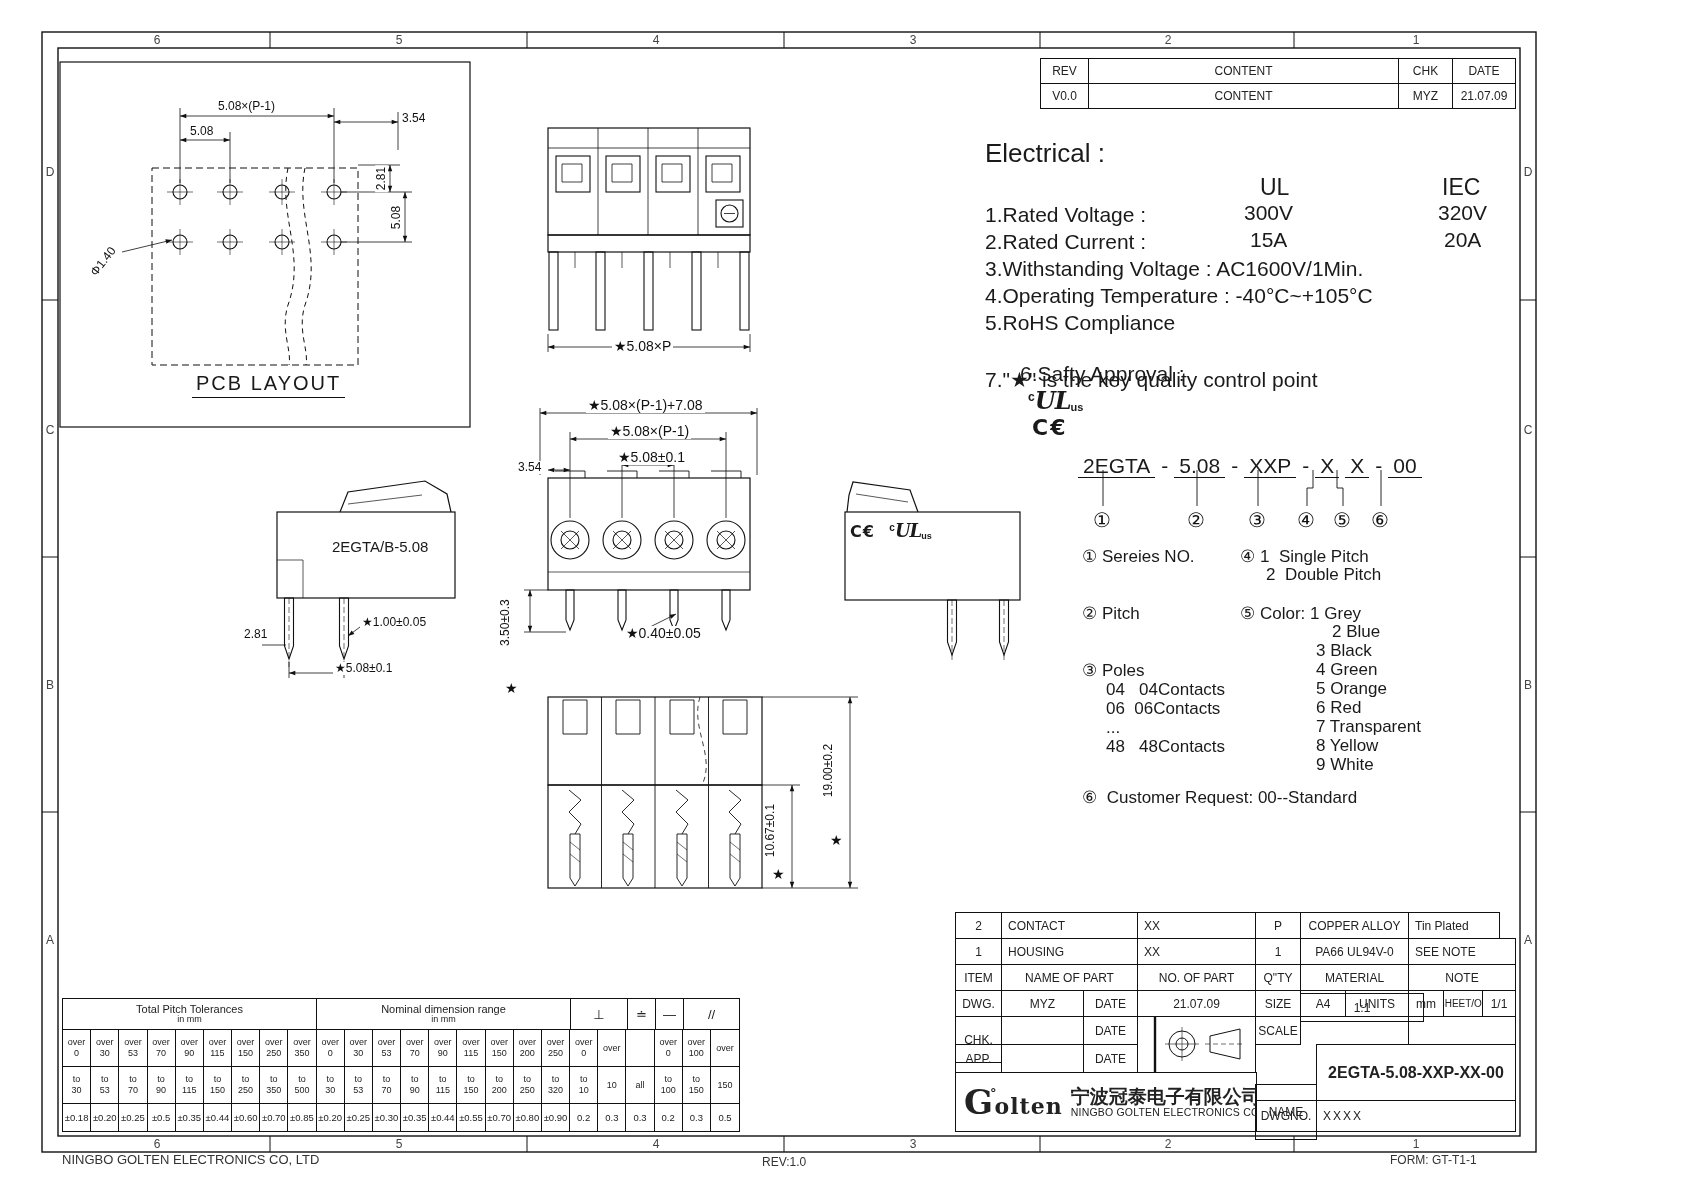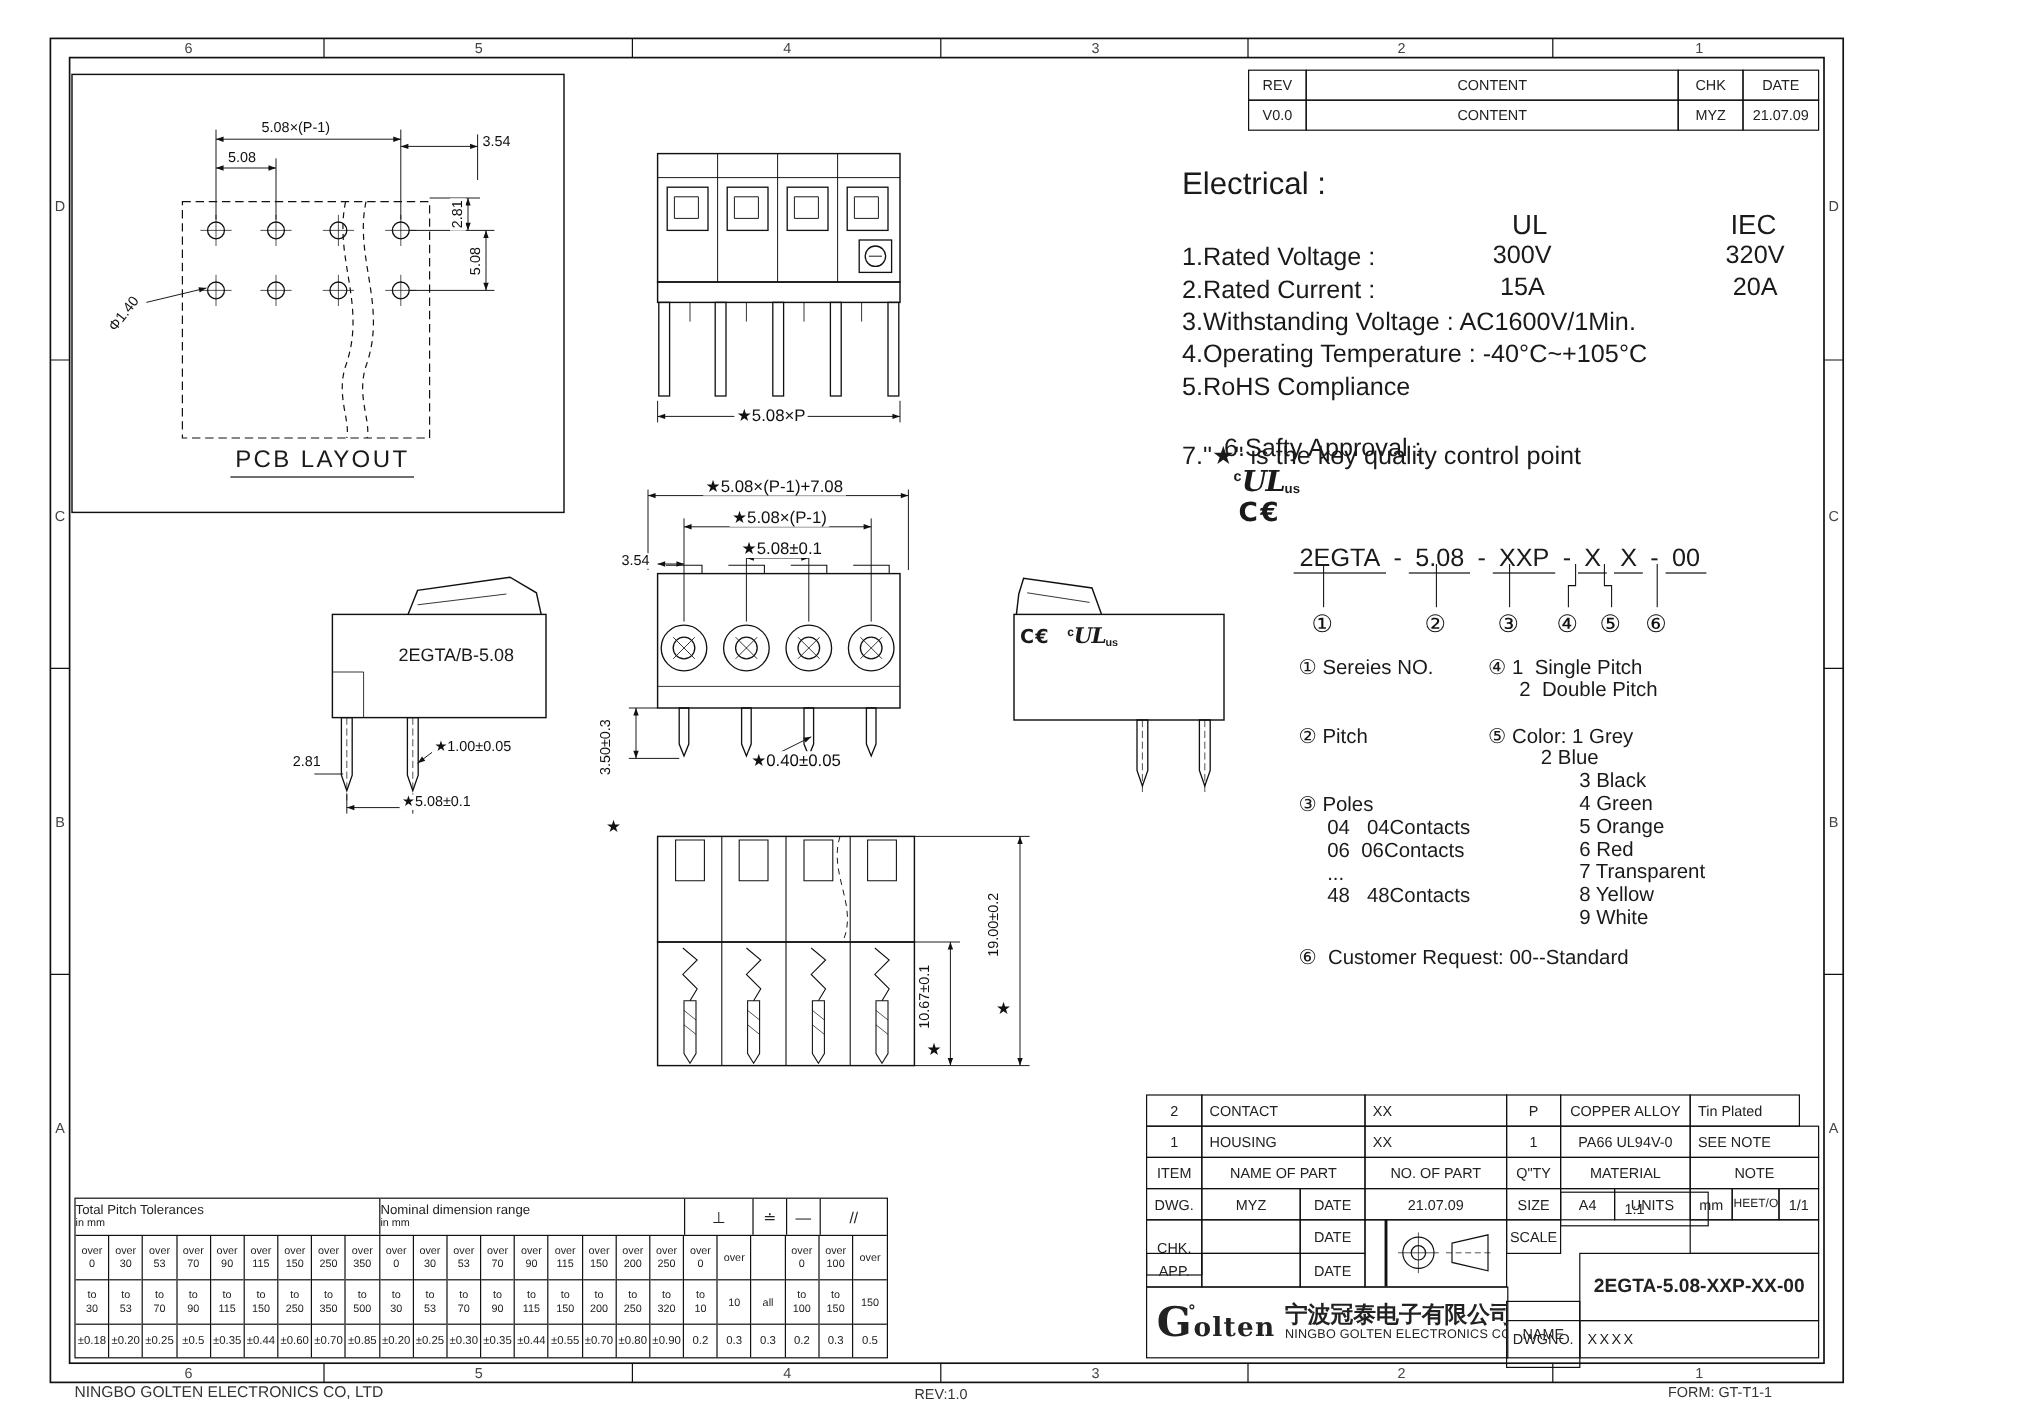--- a/index.html
+++ b/index.html
@@ -36,21 +36,21 @@
   .code{position:absolute;font:21px "Liberation Sans",sans-serif;white-space:nowrap;margin-top:12px;}
   .seg{border-bottom:1.3px solid #111;padding:0 5px;}
   .cd{margin:0 6px;}
   .callout{position:absolute;font-size:20px;color:#111;}
   .leg{position:absolute;font:17px "Liberation Sans",sans-serif;white-space:pre;}
   
   .tol{position:absolute;left:62px;top:998px;width:678px;height:134px;border:1px solid #111;
        box-sizing:border-box;display:flex;flex-direction:column;font-family:"Liberation Sans",sans-serif;}
   .tol-head{display:flex;height:32px;border-bottom:1px solid #111;box-sizing:border-box;}
   .tol-h{border-right:1px solid #111;box-sizing:border-box;display:flex;flex-direction:column;
-         align-items:flex-start;justify-content:center;font-size:11px;line-height:1.1;color:#222;}
+         align-items:center;justify-content:center;font-size:11px;line-height:1.1;color:#222;}
   .tol-h .sub{font-size:9px;}
   .tol-sym{border-right:1px solid #111;box-sizing:border-box;display:flex;align-items:center;
            justify-content:center;font-size:13px;color:#222;}
   .tol-body{display:flex;flex:1;}
   .tcol{width:28.2px;border-right:1px solid #111;box-sizing:border-box;display:flex;flex-direction:column;}
   .tc{flex:none;border-bottom:1px solid #111;box-sizing:border-box;display:flex;align-items:center;
       justify-content:center;text-align:center;font-size:9px;line-height:1.2;color:#222;
       white-space:pre-line;}
   .tc.o{height:37px;} .tc.t{height:37px;} .tc.v{height:27px;border-bottom:none;font-size:9.5px;white-space:nowrap;}
   
@@ -324,21 +324,21 @@
   <div class="callout" style="left:1248px;top:508px">③</div>
   <div class="callout" style="left:1297px;top:508px">④</div>
   <div class="callout" style="left:1333px;top:508px">⑤</div>
   <div class="callout" style="left:1371px;top:508px">⑥</div>
 
   <div class="leg" style="left:1082px;top:546px"><span>①</span> <span>Sereies NO.</span></div>
   <div class="leg" style="left:1240px;top:546px"><span>④</span> <span>1  Single Pitch</span></div>
   <div class="leg" style="left:1266px;top:565px">2  Double Pitch</div>
   <div class="leg" style="left:1082px;top:603px"><span>②</span> <span>Pitch</span></div>
   <div class="leg" style="left:1240px;top:603px"><span>⑤</span> <span>Color:</span> <span>1 Grey</span></div>
-  <div class="leg" style="left:1284px;top:622px">2 Blue</div>
+  <div class="leg" style="left:1332px;top:622px">2 Blue</div>
   <div class="leg" style="left:1316px;top:641px">3 Black</div>
   <div class="leg" style="left:1316px;top:660px">4 Green</div>
   <div class="leg" style="left:1316px;top:679px">5 Orange</div>
   <div class="leg" style="left:1316px;top:698px">6 Red</div>
   <div class="leg" style="left:1316px;top:717px">7 Transparent</div>
   <div class="leg" style="left:1316px;top:736px">8 Yellow</div>
   <div class="leg" style="left:1316px;top:755px">9 White</div>
   <div class="leg" style="left:1082px;top:660px"><span>③</span> <span>Poles</span></div>
   <div class="leg" style="left:1106px;top:680px">04   04Contacts</div>
   <div class="leg" style="left:1106px;top:699px">06  06Contacts</div>

